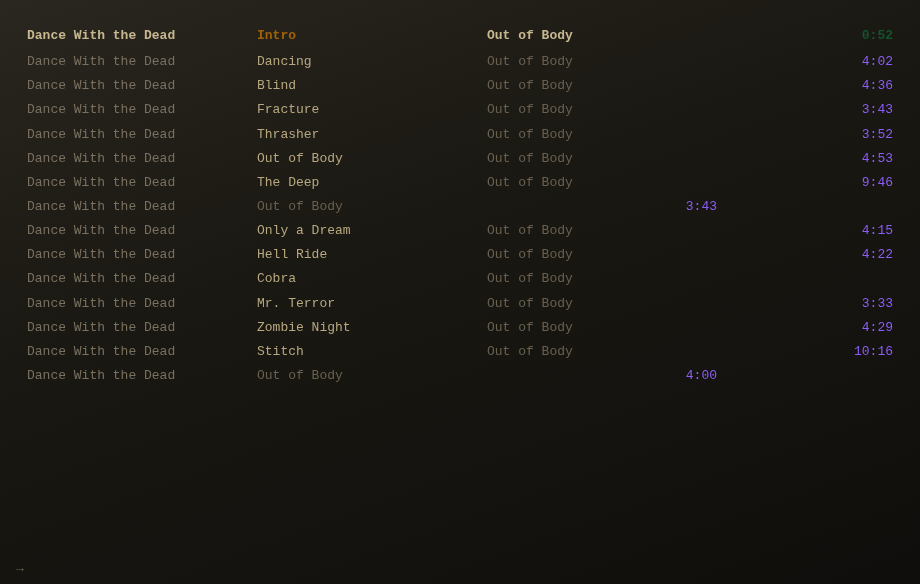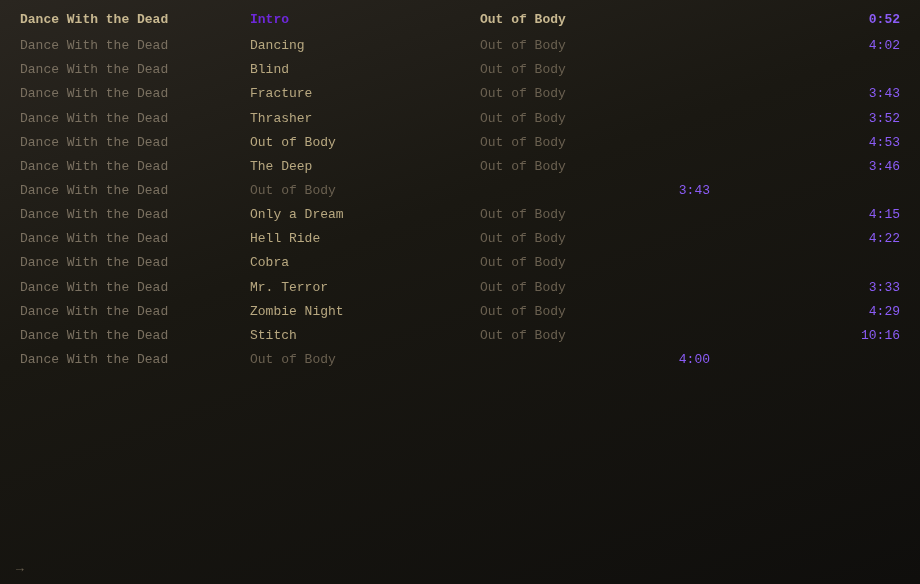--- a/index.html
+++ b/index.html
@@ -13,22 +13,23 @@
       height: 584px;
       background: linear-gradient(160deg, #2a2620 0%, #1a1812 40%, #0f0e0c 100%);
       font-family: 'Courier New', Courier, monospace;
       color: #8a8070;
       font-size: 13px;
       overflow: hidden;
       position: relative;
     }
 
     .track-list {
-      padding: 8px 0;
+      padding: 8px 7px;
       width: 100%;
+      margin-top: 16px;
     }
 
     .track-row {
       display: grid;
       grid-template-columns: 230px 230px 230px 1fr;
       padding: 2px 20px 2px 20px;
       line-height: 1.55;
       cursor: default;
     }
 
@@ -40,23 +41,23 @@
 
     .col-artist { color: #7a7060; }
     .col-title { color: #b8a880; }
     .col-album { color: #6a6050; }
     .col-duration {
       text-align: right;
       color: #8b5cf6;
     }
 
     .header .col-artist { color: #c8b890; }
-    .header .col-title { color: #6d28d9; }
+    .header .col-title { color: #a16207; }
     .header .col-album { color: #c8b890; }
-    .header .col-duration { color: #8b5cf6; }
+    .header .col-duration { color: #14532d; }
 
     .bottom-arrow {
       position: absolute;
       bottom: 8px;
       left: 16px;
       color: #6a6050;
       font-size: 13px;
     }
   </style>
 </head>
@@ -72,20 +73,21 @@
 <div class="track-row">
       <span class="col-artist">Dance With the Dead</span>
       <span class="col-title">Dancing</span>
       <span class="col-album">Out of Body</span>
       <span class="col-duration">4:02</span>
     </div>
     <div class="track-row">
       <span class="col-artist">Dance With the Dead</span>
       <span class="col-title">Blind</span>
       <span class="col-album">Out of Body</span>
+      <span class="col-duration">4:36</span>
     </div>
     <div class="track-row">
       <span class="col-artist">Dance With the Dead</span>
       <span class="col-title">Fracture</span>
       <span class="col-album">Out of Body</span>
       <span class="col-duration">3:43</span>
     </div>
     <div class="track-row">
       <span class="col-artist">Dance With the Dead</span>
       <span class="col-title">Thrasher</span>
@@ -95,21 +97,21 @@
     <div class="track-row">
       <span class="col-artist">Dance With the Dead</span>
       <span class="col-title">Out of Body</span>
       <span class="col-album">Out of Body</span>
       <span class="col-duration">4:53</span>
     </div>
     <div class="track-row">
       <span class="col-artist">Dance With the Dead</span>
       <span class="col-title">The Deep</span>
       <span class="col-album">Out of Body</span>
-      <span class="col-duration">3:46</span>
+      <span class="col-duration">9:46</span>
     </div>
     <div class="track-row">
       <span class="col-artist">Dance With the Dead</span>
       <span class="col-album">Out of Body</span>
       <span class="col-duration">3:43</span>
     </div>
     <div class="track-row">
       <span class="col-artist">Dance With the Dead</span>
       <span class="col-title">Only a Dream</span>
       <span class="col-album">Out of Body</span>

